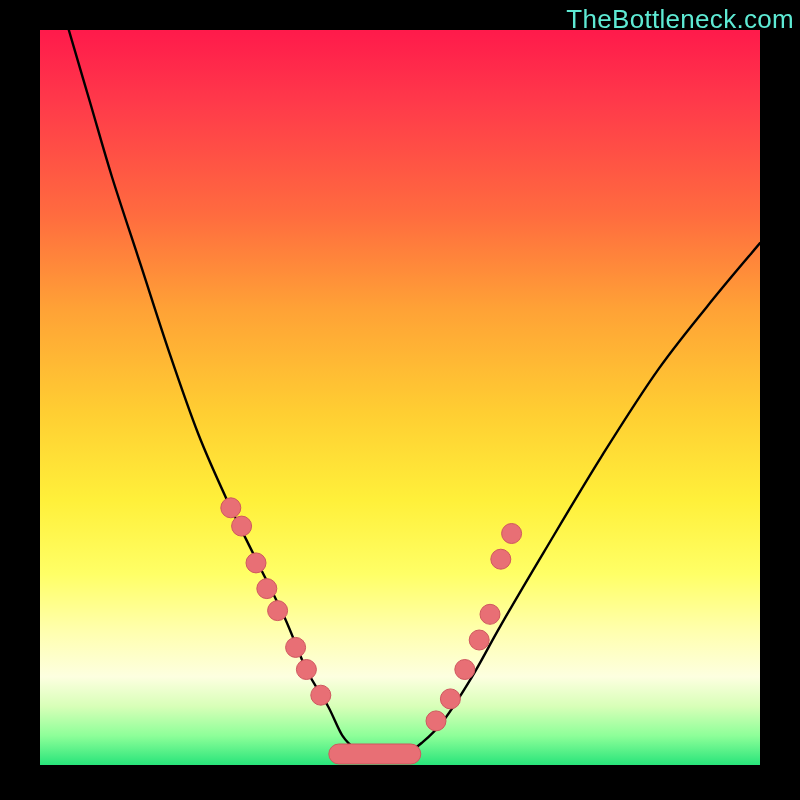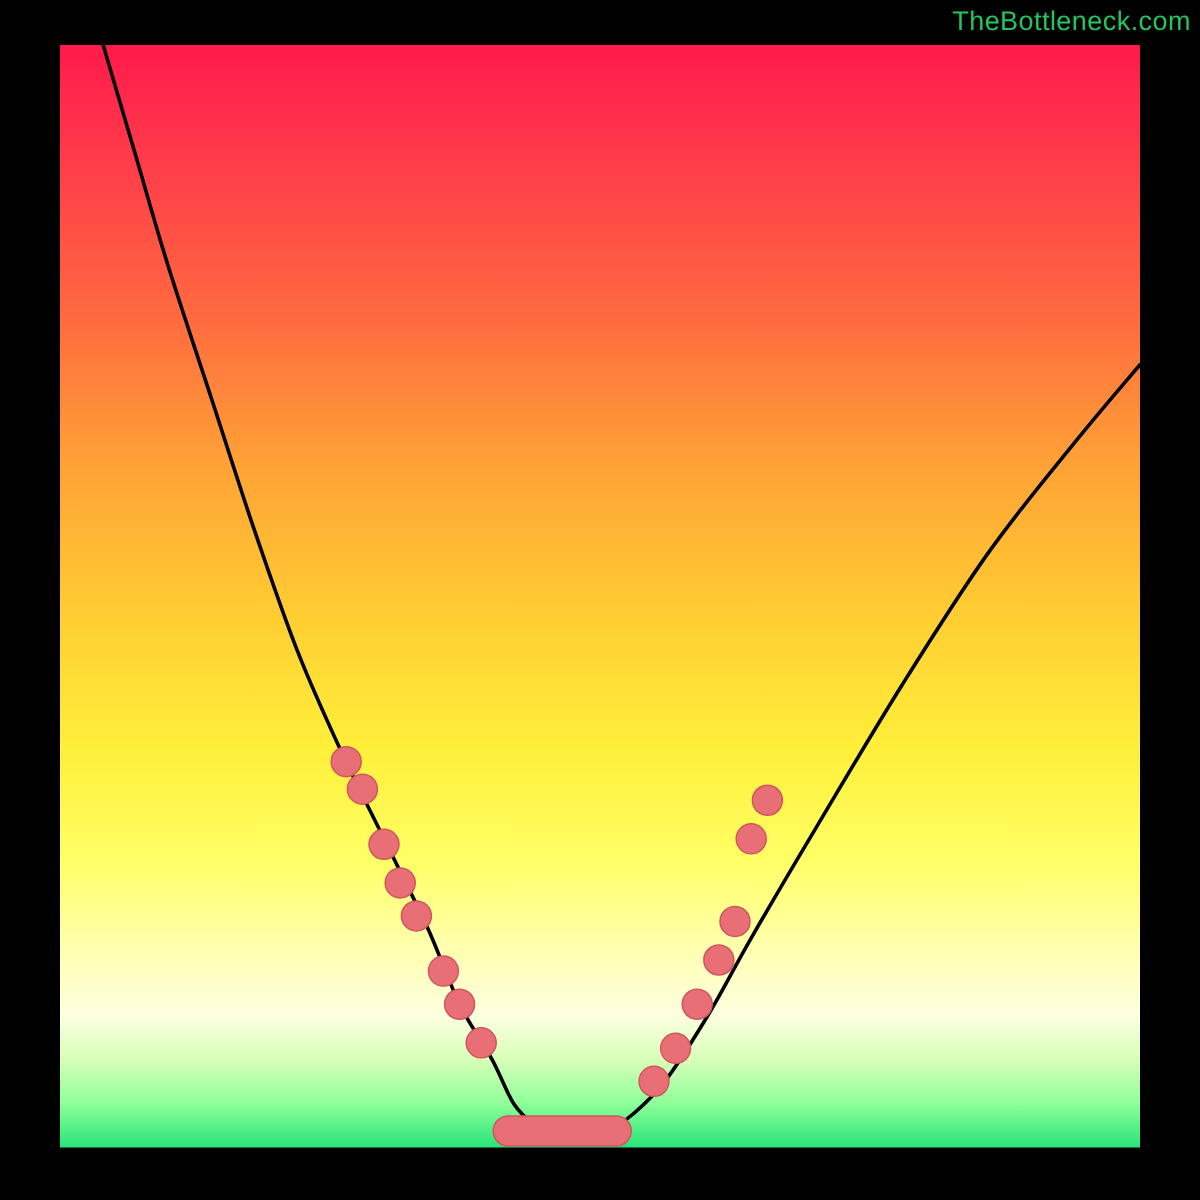--- a/index.html
+++ b/index.html
@@ -53,22 +53,22 @@
     position: absolute;
     left: 0;
     top: 0;
     width: 100%;
     height: 100%;
   }
   .watermark {
     position: absolute;
     top: 4px;
     right: 6px;
-    color: #22c55e;
-    font-size: 18px;
+    color: #5eead4;
+    font-size: 26px;
     font-weight: 400;
     letter-spacing: 0.3px;
     text-align: right;
   }
 </style>
 </head>
 <body>
 
 <div class="frame">
 

